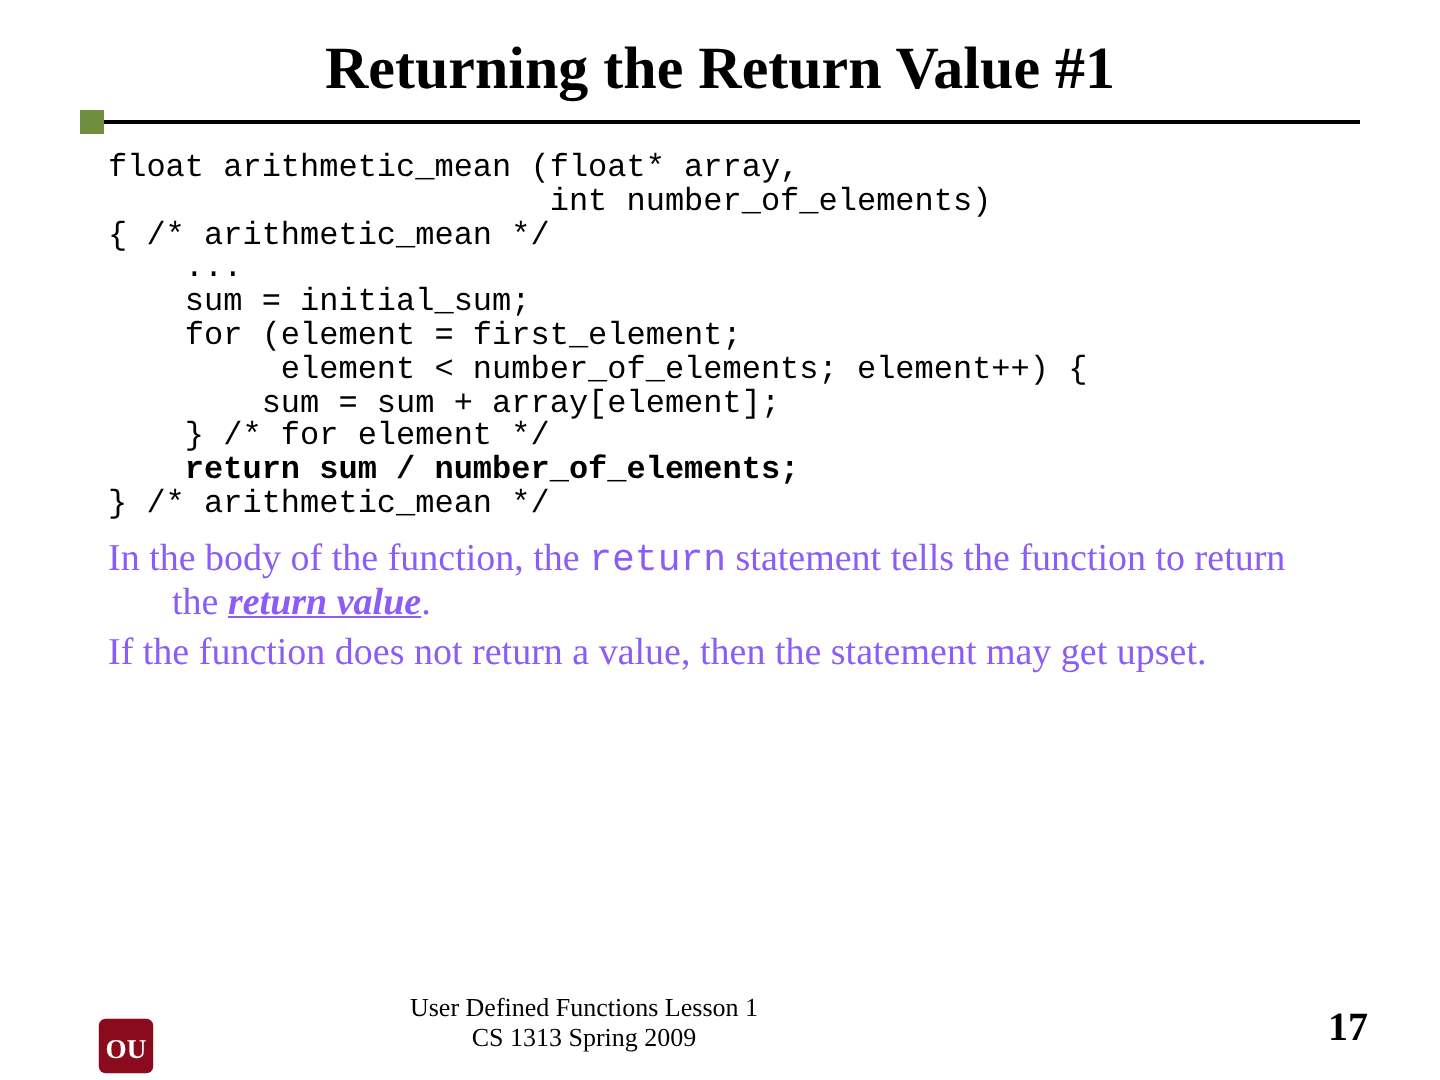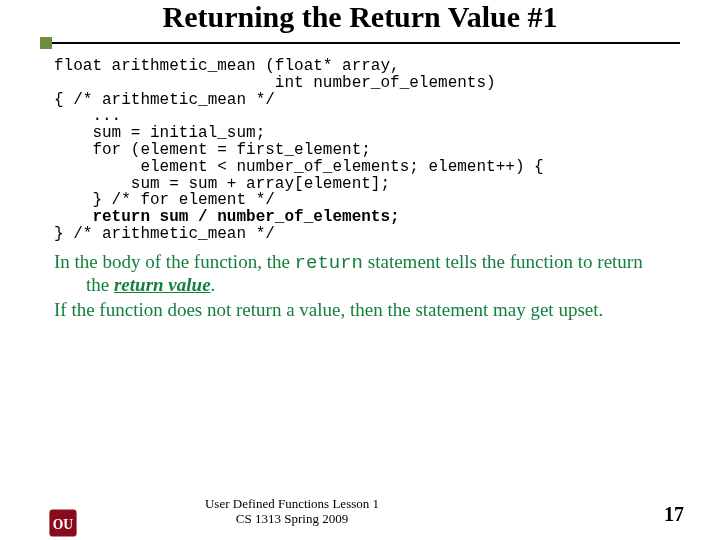--- a/index.html
+++ b/index.html
@@ -15,21 +15,21 @@
   .slide {
     width: 720px;
     height: 540px;
     position: relative;
     box-sizing: border-box;
   }
   .title {
     text-align: center;
     font-size: 30px;
     font-weight: bold;
-    padding-top: 0;
+    padding-top: 18px;
     padding-bottom: 6px;
     color: #000;
   }
   .accent-bar {
     position: relative;
     height: 6px;
     margin: 0 40px 0 40px;
   }
   .accent-bar .square {
     position: absolute;
@@ -55,21 +55,21 @@
     color: #000;
     margin: 12px 12px 8px 54px;
   }
   .code-block .bold {
     font-weight: bold;
   }
   .body-text {
     font-family: Georgia, 'Times New Roman', serif;
     font-size: 19px;
     line-height: 1.18;
-    color: #15803d;
+    color: #8b5cf6;
     margin: 0 50px 0 54px;
   }
   .para {
     text-indent: -32px;
     padding-left: 32px;
     margin-bottom: 2px;
   }
   .mono-inline {
     font-family: 'Courier New', monospace;
   }

